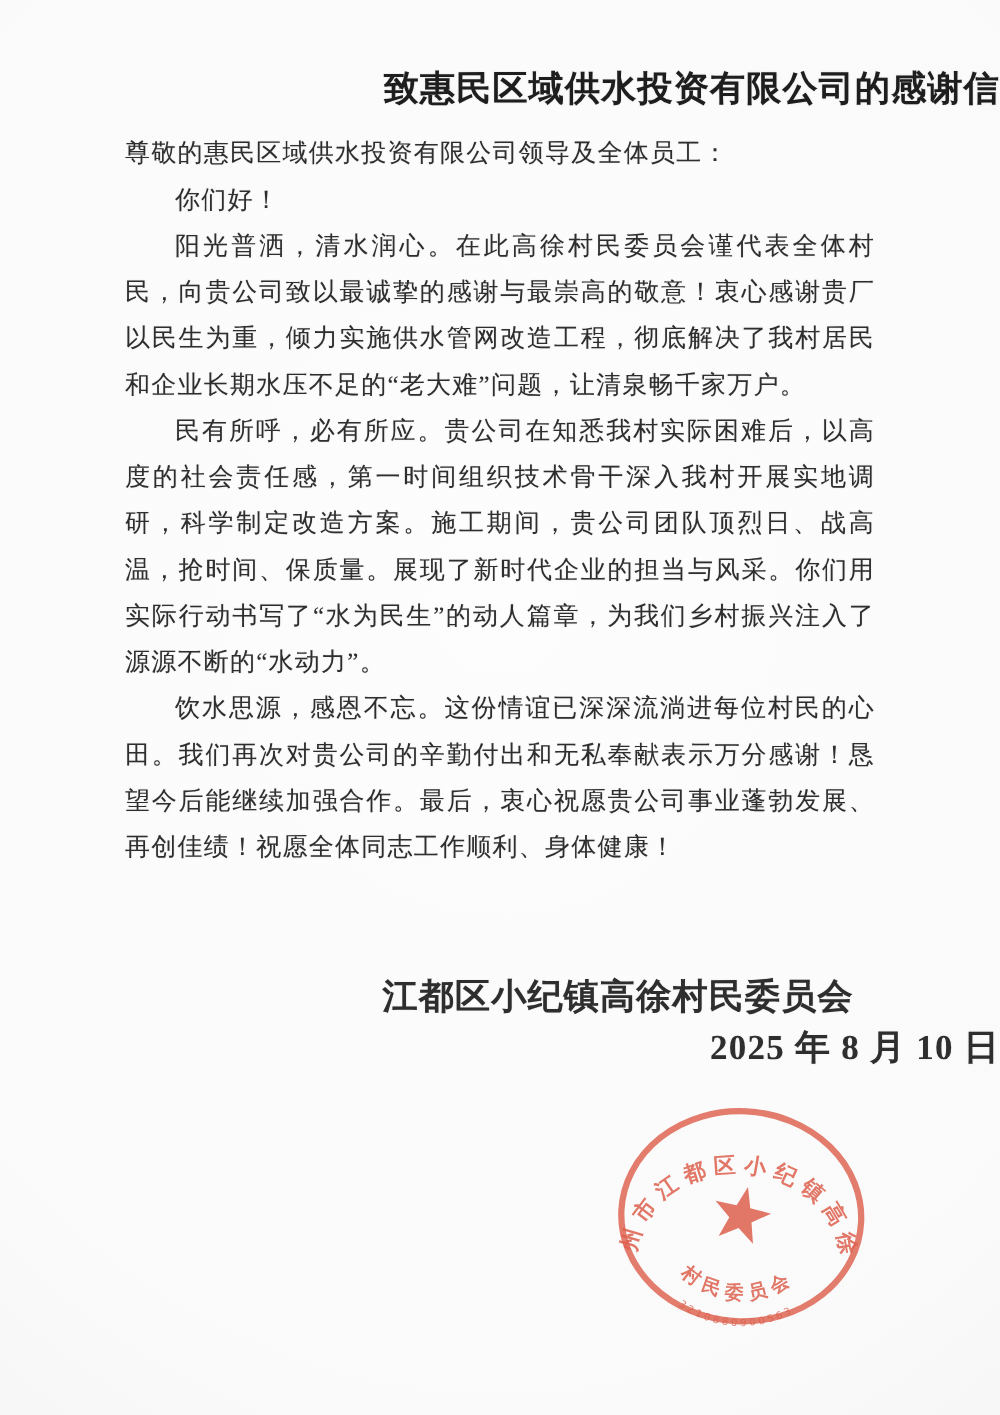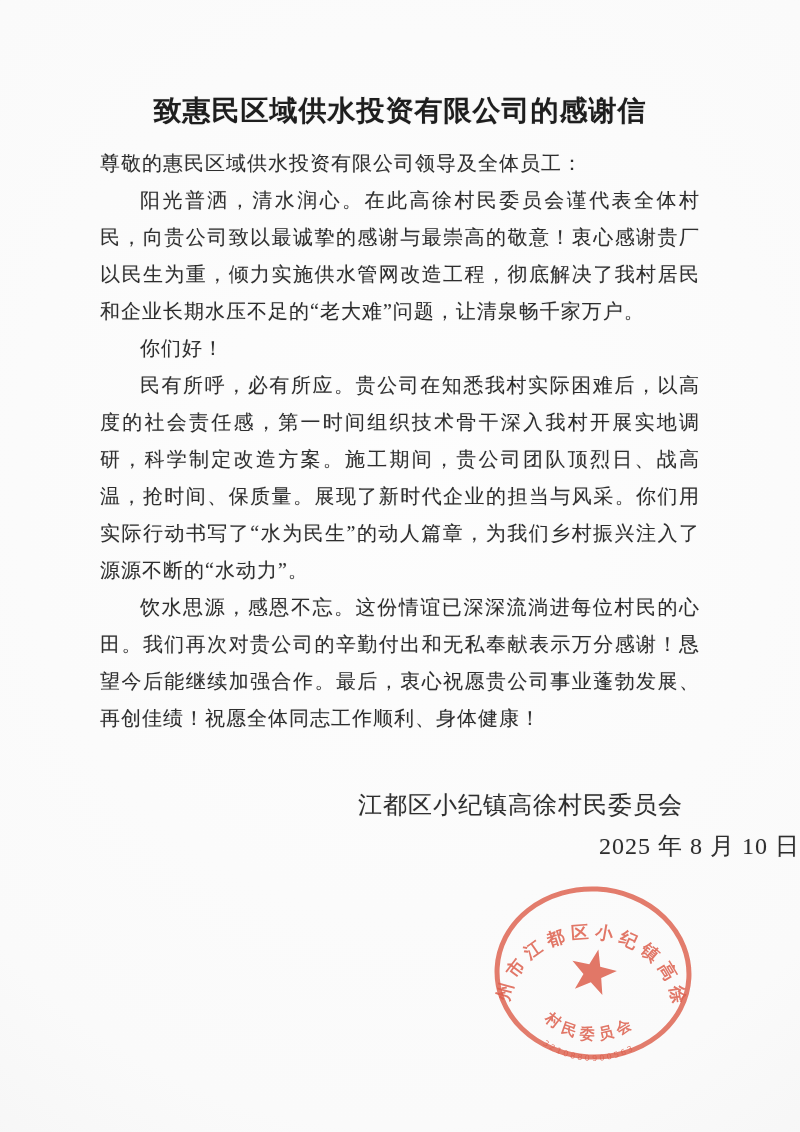--- a/index.html
+++ b/index.html
@@ -11,40 +11,40 @@
   .page {
     position: relative;
     width: 800px; height: 1132px;
     background: radial-gradient(130% 105% at 50% 42%, #fdfdfd 0%, #fafafa 55%, #f1f1f1 88%, #e9e9e9 100%);
     color: #2e2e2e;
     overflow: hidden;
   }
   .letter { position: relative; z-index: 1; }
   .title {
     margin: 0;
-    padding-top: 92px;
-    text-align: center;
+    padding-top: 52px;
+    text-align: right;
     font-size: 28px;
     font-weight: 700;
     letter-spacing: 1px;
     color: #1e1e1e;
     text-shadow: 0 0 1px rgba(90,90,90,.35);
   }
   .letter-body {
     margin: 15px 100px 0 100px;
     font-size: 20px;
     line-height: 37px;
     letter-spacing: 1px;
     text-align: justify;
     text-shadow: 0 0 1px rgba(110,110,110,.3);
   }
   .letter-body p { margin: 0; }
   .salutation { text-indent: 0; font-family: Liberation Serif, serif; }
   .indent { text-indent: 2em; }
-  .sign-block { margin-top: 50px; font-size: 24px; line-height: 37px; }
+  .sign-block { margin-top: 82px; font-size: 28px; line-height: 37px; font-weight: bold; }
   .signature { text-align: right; padding-right: 117px; letter-spacing: 1px; text-shadow: 0 0 1px rgba(110,110,110,.3); }
   .date { text-align: right; margin-top: 4px; letter-spacing: 1px; text-shadow: 0 0 1px rgba(110,110,110,.3); }
   .seal {
     position: absolute;
     left: 488px; top: 878px;
     width: 210px; height: 190px;
     z-index: 2;
     mix-blend-mode: multiply;
     opacity: .88;
     transform: rotate(3deg);
@@ -52,22 +52,22 @@
   }
 </style>
 </head>
 <body>
 
 <div class="page">
   <div class="letter">
     <h1 class="title">致惠民区域供水投资有限公司的感谢信</h1>
     <div class="letter-body">
       <p class="salutation">尊敬的惠民区域供水投资有限公司领导及全体员工：</p>
+      <p class="indent">你们好！</p>
       <p class="indent">阳光普洒，清水润心。在此高徐村民委员会谨代表全体村民，向贵公司致以最诚挚的感谢与最崇高的敬意！衷心感谢贵厂以民生为重，倾力实施供水管网改造工程，彻底解决了我村居民和企业长期水压不足的“老大难”问题，让清泉畅千家万户。</p>
-      <p class="indent">你们好！</p>
       <p class="indent">民有所呼，必有所应。贵公司在知悉我村实际困难后，以高度的社会责任感，第一时间组织技术骨干深入我村开展实地调研，科学制定改造方案。施工期间，贵公司团队顶烈日、战高温，抢时间、保质量。展现了新时代企业的担当与风采。你们用实际行动书写了“水为民生”的动人篇章，为我们乡村振兴注入了源源不断的“水动力”。</p>
       <p class="indent">饮水思源，感恩不忘。这份情谊已深深流淌进每位村民的心田。我们再次对贵公司的辛勤付出和无私奉献表示万分感谢！恳望今后能继续加强合作。最后，衷心祝愿贵公司事业蓬勃发展、再创佳绩！祝愿全体同志工作顺利、身体健康！</p>
     </div>
     <div class="sign-block">
       <div class="signature">江都区小纪镇高徐村民委员会</div>
       <div class="date">2025 年 8 月 10 日</div>
     </div>
   </div>
 
   <svg class="seal" viewBox="0 0 210 190" xmlns="http://www.w3.org/2000/svg" aria-hidden="true">

